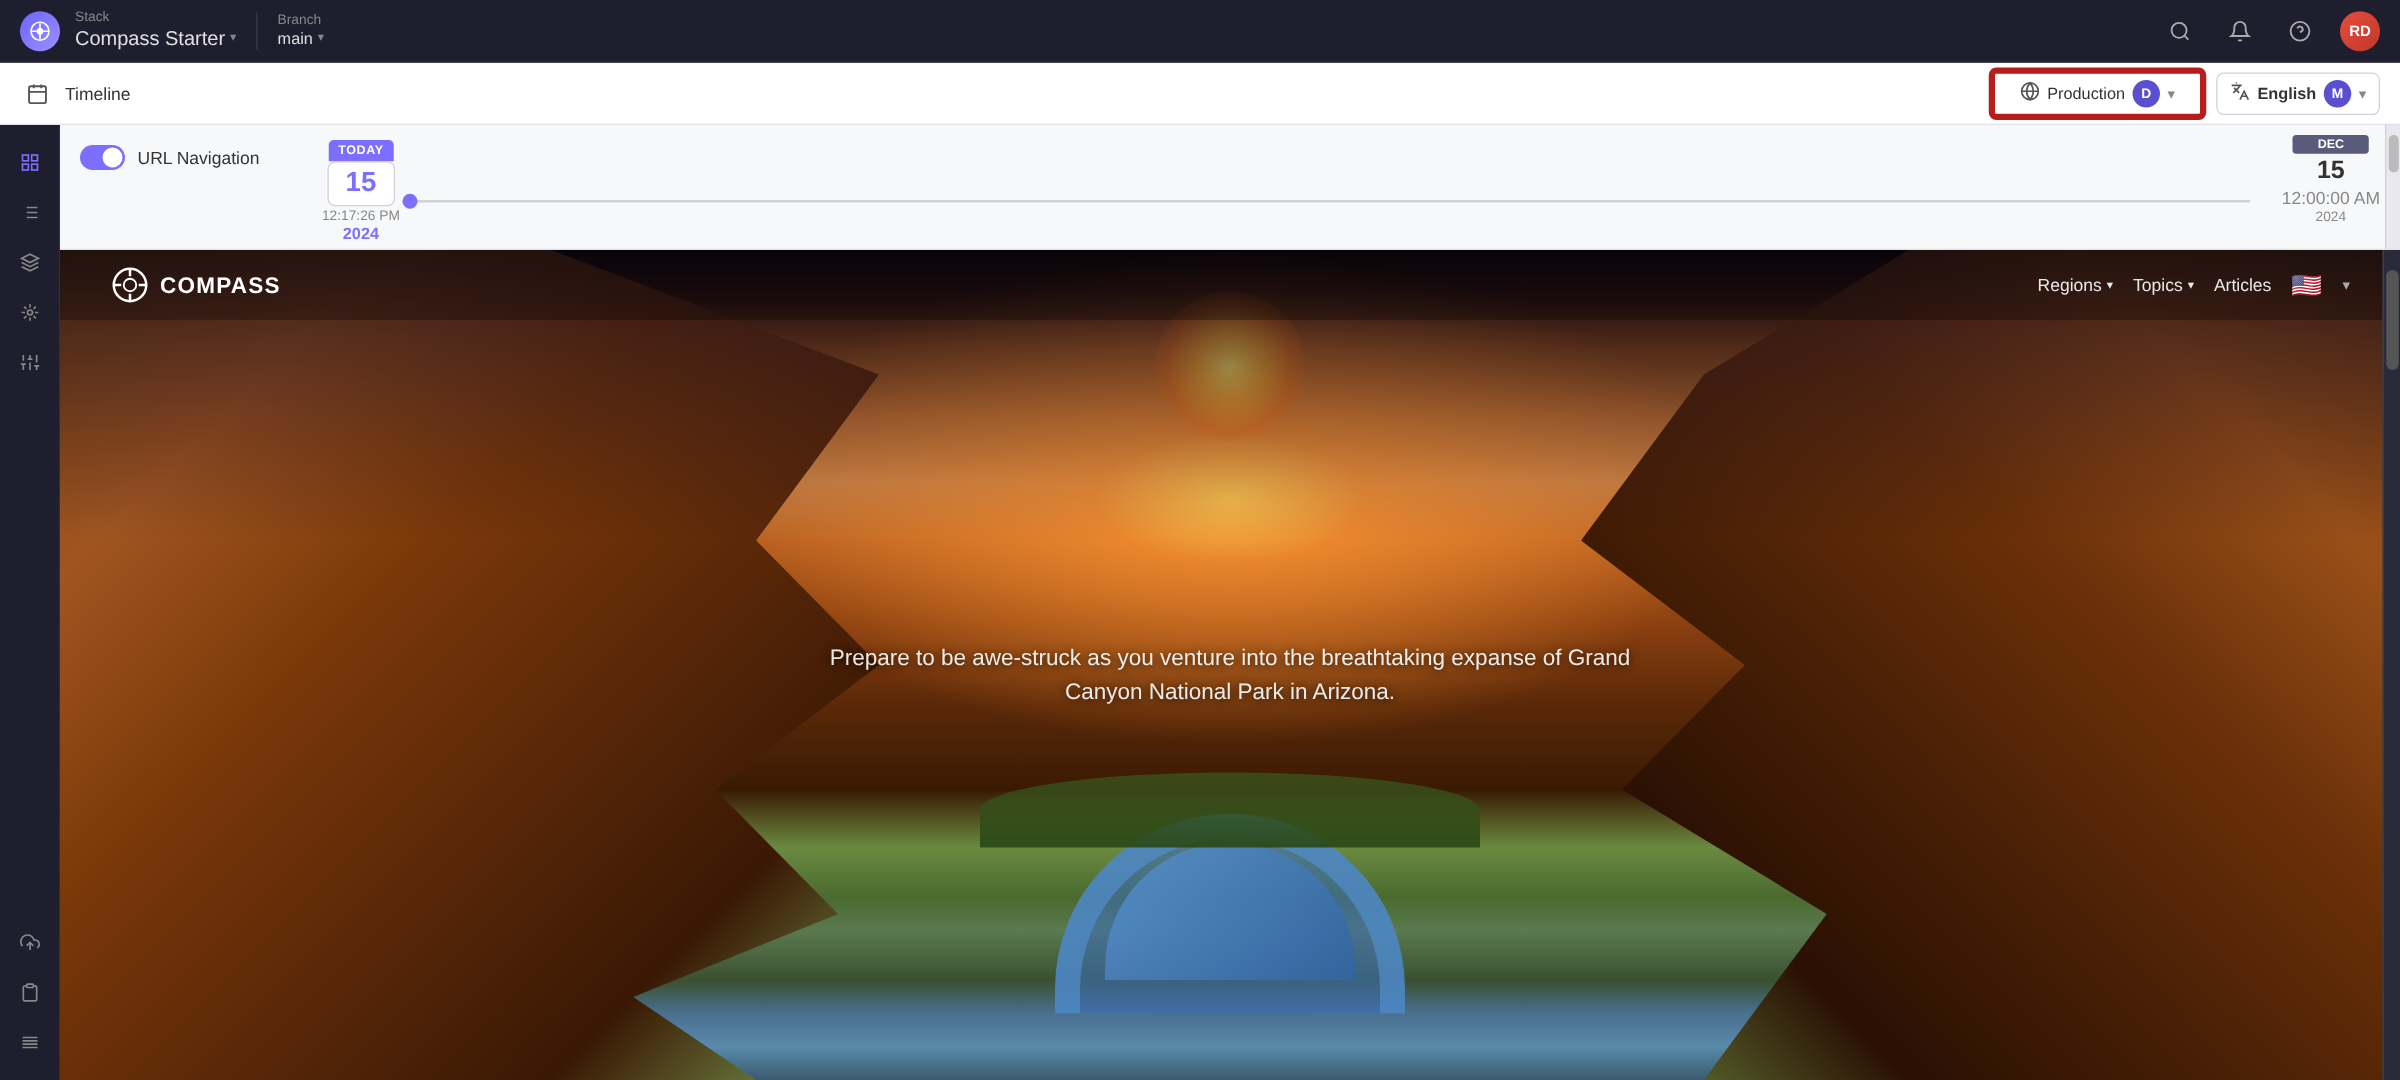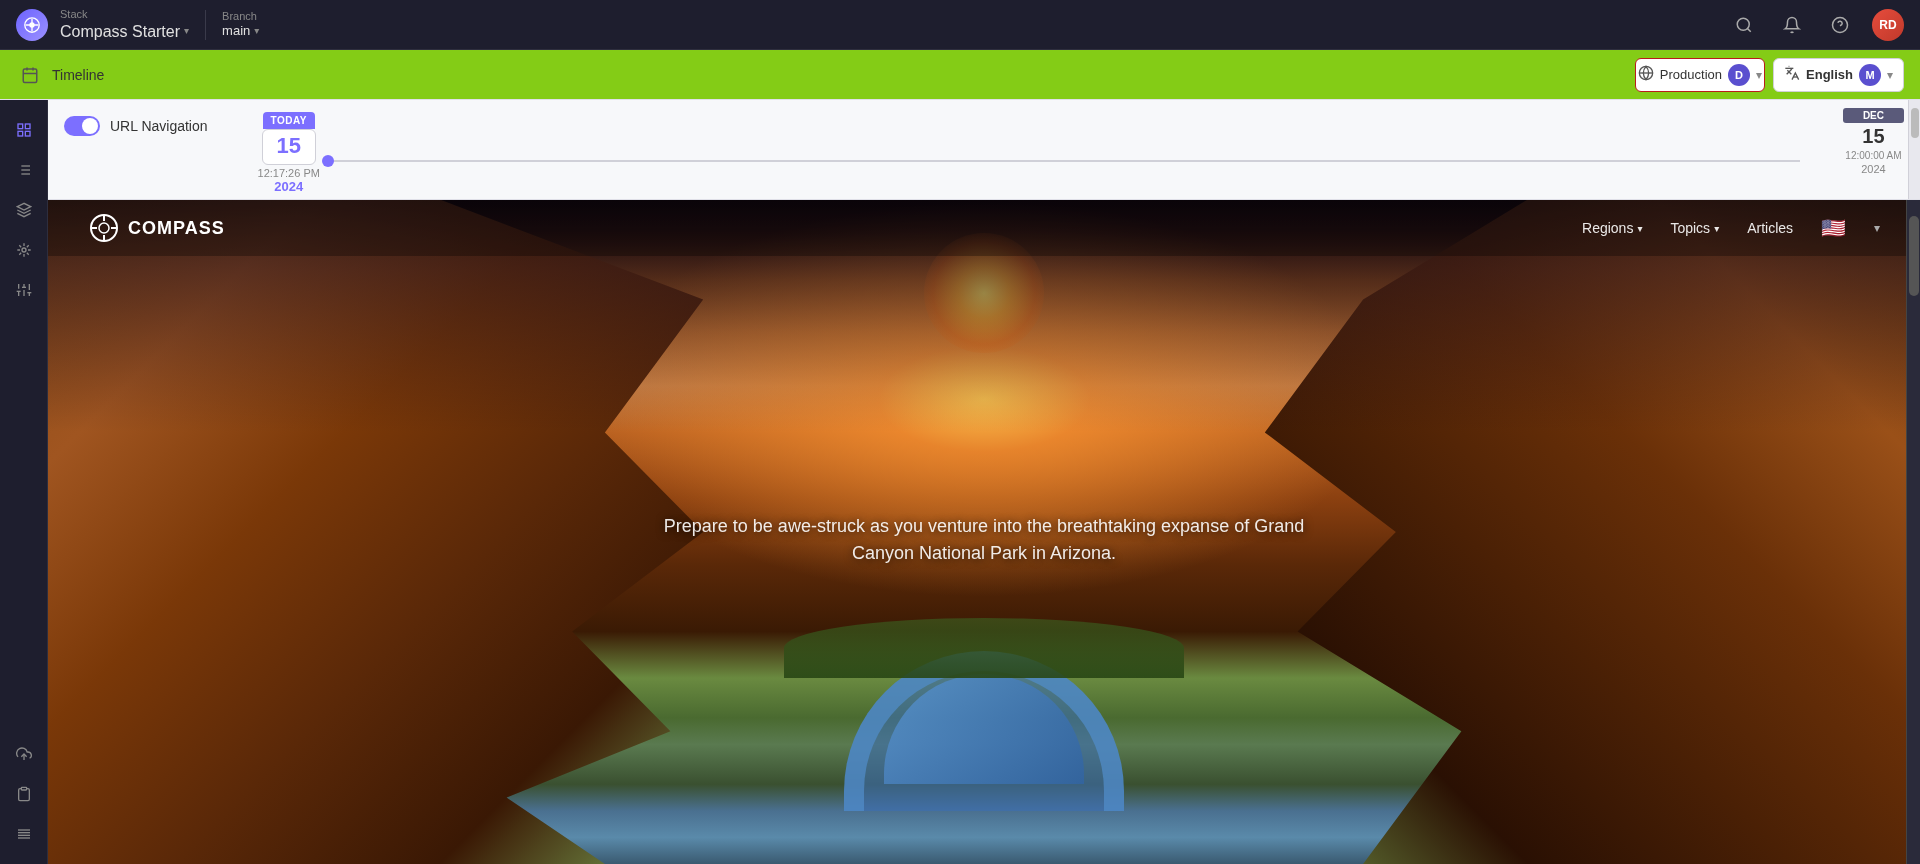--- a/index.html
+++ b/index.html
@@ -110,21 +110,21 @@
       justify-content: center;
       font-size: 12px;
       font-weight: 700;
       color: white;
       cursor: pointer;
     }
 
     
     .secondary-bar {
       height: 50px;
-      background: #84cc16;
+      background: #ffffff;
       border-bottom: 1px solid #e0e0e8;
       display: flex;
       align-items: center;
       padding: 0 16px;
       position: relative;
       z-index: 99;
     }
     .timeline-section {
       display: flex;
       align-items: center;
@@ -147,22 +147,22 @@
     }
     .secondary-bar-right {
       display: flex;
       align-items: center;
       gap: 8px;
     }
     .env-badge {
       display: flex;
       align-items: center;
       gap: 6px;
-      padding: 5px 2px;
-      border: 1px solid #b91c1c;
+      padding: 5px 20px;
+      border: 5px solid #b91c1c;
       border-radius: 6px;
       background: white;
       cursor: pointer;
     }
     .env-icon {
       font-size: 14px;
     }
     .env-label {
       font-size: 13px;
       color: #333;
@@ -299,21 +299,21 @@
       font-weight: 700;
       padding: 2px 20px;
       border-radius: 3px;
     }
     .right-date-num {
       font-size: 20px;
       font-weight: 700;
       color: #333;
     }
     .right-time {
-      font-size: 10px;
+      font-size: 14px;
       color: #888;
     }
     .right-year {
       font-size: 11px;
       color: #888;
     }
 
     
     .hero-section {
       width: 100%;
@@ -420,21 +420,21 @@
       letter-spacing: 1px;
     }
     .compass-logo-icon {
       width: 32px;
       height: 32px;
     }
     .nav-links {
       margin-left: auto;
       display: flex;
       align-items: center;
-      gap: 28px;
+      gap: 16px;
     }
     .nav-link {
       color: rgba(255,255,255,0.9);
       font-size: 14px;
       font-weight: 500;
       cursor: pointer;
       display: flex;
       align-items: center;
       gap: 4px;
     }

